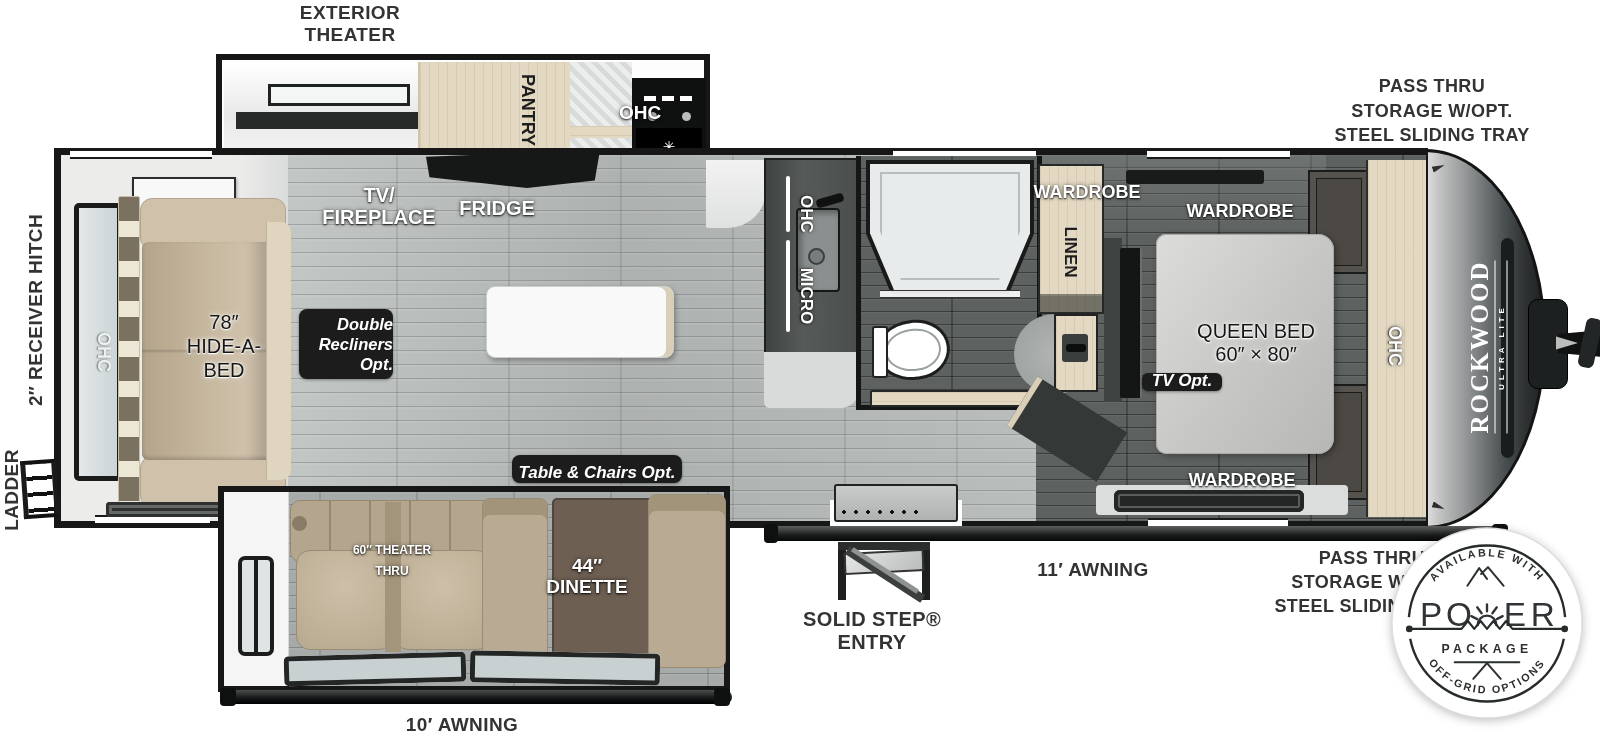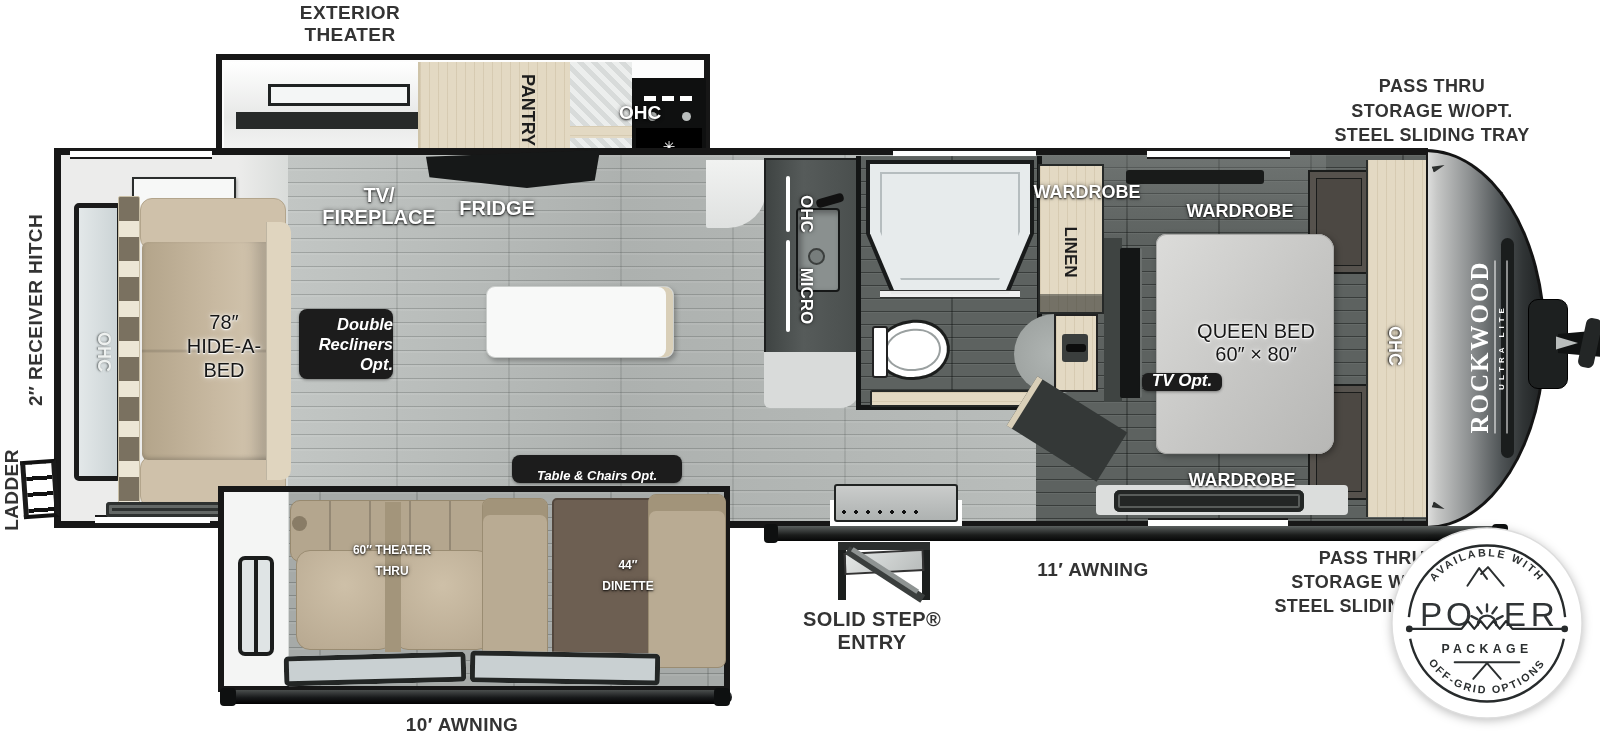--- a/index.html
+++ b/index.html
@@ -262,31 +262,31 @@
   <div class="pin r90 lblw" style="left:1394px;top:346px;font-size:18px;">OHC</div>
   <div class="pin lblk" style="left:224px;top:346px;font-size:20px;line-height:24px;">
     <div>78″</div>
     <div>HIDE-A-</div>
     <div>BED</div>
   </div>
   <div class="pin lblw" style="left:392px;top:561px;font-size:12px;line-height:21px;z-index:12;">
     <div>60″ THEATER</div>
     <div>THRU</div>
   </div>
-  <div class="pin lblw" style="left:628px;top:576px;font-size:12px;line-height:21px;z-index:12;">
+  <div class="pin lblw" style="left:587px;top:576px;font-size:19px;line-height:21px;z-index:12;">
     <div>44″</div>
     <div>DINETTE</div>
   </div>
 
   <div class="badge" style="left:299px;top:309px;width:94px;height:70px;font-size:16.5px;line-height:20px;flex-direction:column;">
     <div>Double</div>
     <div>Recliners</div>
     <div>Opt.</div>
   </div>
-  <div class="badge" style="left:512px;top:455px;width:170px;height:28px;font-size:13px;">Table &amp; Chairs Opt.</div>
+  <div class="badge" style="left:512px;top:455px;width:170px;height:28px;font-size:17px;">Table &amp; Chairs Opt.</div>
   <div class="badge" style="left:1142px;top:373px;width:80px;height:18px;font-size:17px;border-radius:6px;">TV Opt.</div>
 
   <svg style="position:absolute;left:1389px;top:525px;z-index:60;filter:drop-shadow(0 2px 5px rgba(0,0,0,.25));" width="196" height="196" viewBox="-100 -100 200 200">
     <circle r="97" fill="#ffffff" stroke="#dddddd" stroke-width="1.5"></circle>
     <path d="M -79.7 -6 A 80 80 0 0 1 79.7 -6" fill="none" stroke="#272b2c" stroke-width="2.4"></path>
     <path d="M -78.4 16 A 80 80 0 0 0 78.4 16" fill="none" stroke="#272b2c" stroke-width="2.4"></path>
     <circle cx="-79.3" cy="6" r="3.4" fill="#272b2c"></circle>
     <circle cx="79.3" cy="6" r="3.4" fill="#272b2c"></circle>
     <path id="arcT" d="M -68 0 A 68 68 0 0 1 68 0" fill="none"></path>
     <path id="arcB" d="M -72 0 A 72 72 0 0 0 72 0" fill="none"></path>

